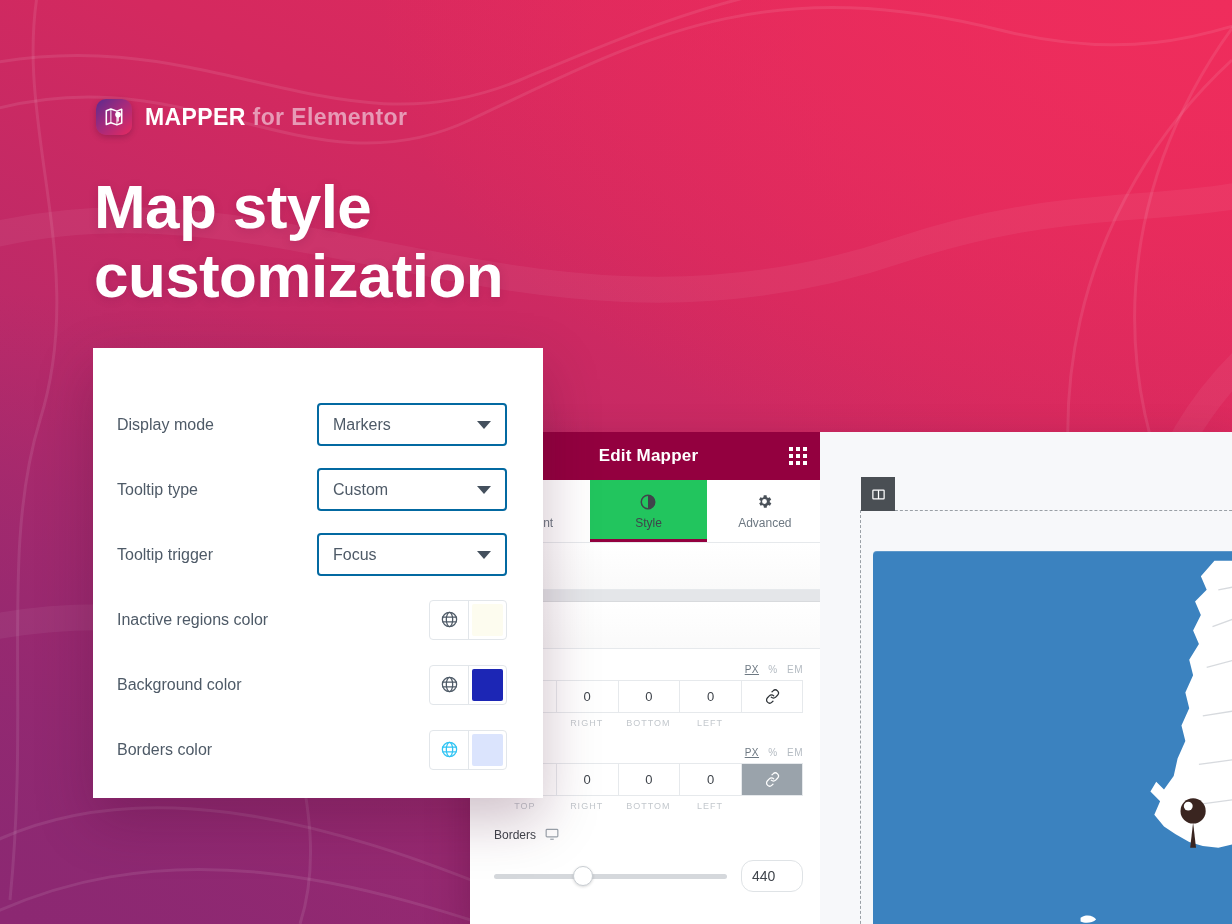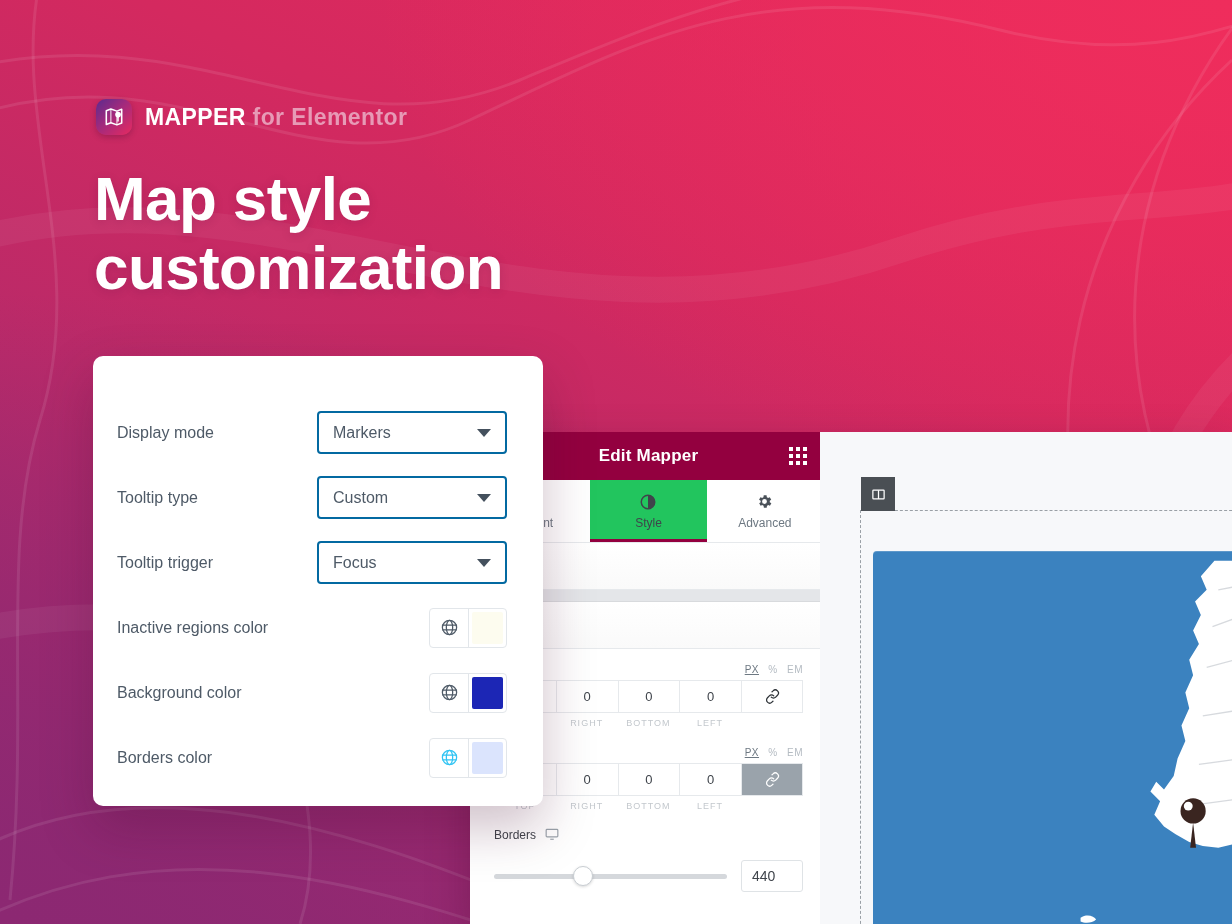--- a/index.html
+++ b/index.html
@@ -34,21 +34,21 @@
     box-shadow:0 2px 6px rgba(60,10,50,.3);
   }
   .brand-text {
     font-size:23px; font-weight:bold; letter-spacing:.4px;
     color:#ffffff; white-space:nowrap;
   }
   .brand-text .sub { color:#e79ab6; font-weight:bold; }
 
   
   #hero-title {
-    position:absolute; left:94px; top:164px;
+    position:absolute; left:94px; top:172px;
     color:#ffffff; font-size:62px; font-weight:bold;
     line-height:1.12; letter-spacing:-.6px;
     text-shadow:0 2px 10px rgba(90,15,60,.18);
   }
 
   
   #editor {
     position:absolute; left:470px; top:432px;
     width:762px; height:492px;
     overflow:hidden;
@@ -105,40 +105,40 @@
                     letter-spacing:1px; padding-top:5px; }
   .dim-labels div.linkpad { width:62px; flex:none; }
 
   .slider-row { display:flex; align-items:center; gap:14px; padding-top:14px; }
   .slider { flex:1; height:5px; background:#d5d8dc; border-radius:3px;
             position:relative; }
   .slider .knob { position:absolute; top:50%; left:38%;
                   transform:translate(-50%,-50%); width:20px; height:20px;
                   border-radius:50%; background:#fff; border:1px solid #c9ced3;
                   box-shadow:0 1px 3px rgba(0,0,0,.16); }
-  .num-box { width:62px; height:32px; border:1px solid #dfe3e6; border-radius:3px;
+  .num-box { width:62px; height:32px; border:1px solid #dfe3e6; border-radius:12px;
              display:flex; align-items:center; padding-left:10px;
              font-size:14px; color:#3f444b; background:#fff; }
 
   
   .ed-preview { position:absolute; left:350px; top:0; right:0; bottom:0;
                 background:#f7f8fa; }
   .sel-box { position:absolute; left:40px; top:78px; right:-30px; bottom:-30px;
              border:1px dashed #9aa0a6; }
   .col-handle { position:absolute; left:0; top:-34px; width:34px; height:34px;
                 background:#4a4f54; display:flex; align-items:center;
                 justify-content:center; }
   .map-box { position:absolute; left:12px; top:40px; right:0; bottom:0;
              background:#3b82bf; border-radius:4px 0 0 0;
              box-shadow:inset 0 1px 0 rgba(255,255,255,.18); overflow:hidden; }
 
   
   #settings-card {
-    position:absolute; left:93px; top:356px; width:450px; height:450px;
-    background:#ffffff; border-radius:10px;
+    position:absolute; left:93px; top:348px; width:450px; height:450px;
+    background:#ffffff; border-radius:0;
     box-shadow:0 22px 52px rgba(70,10,45,.26);
     padding:44px 36px 0 24px;
   }
   .srow { display:flex; align-items:center; height:65px; }
   .srow .lab { font-size:16px; color:#4e5a67; flex:none; width:200px; }
   .sel {
     width:214px; height:43px; border:2px solid #0369a1; border-radius:4px;
     background:#fff; display:flex; align-items:center; padding:0 14px;
     font-size:16px; color:#4e5a67; justify-content:space-between;
   }

